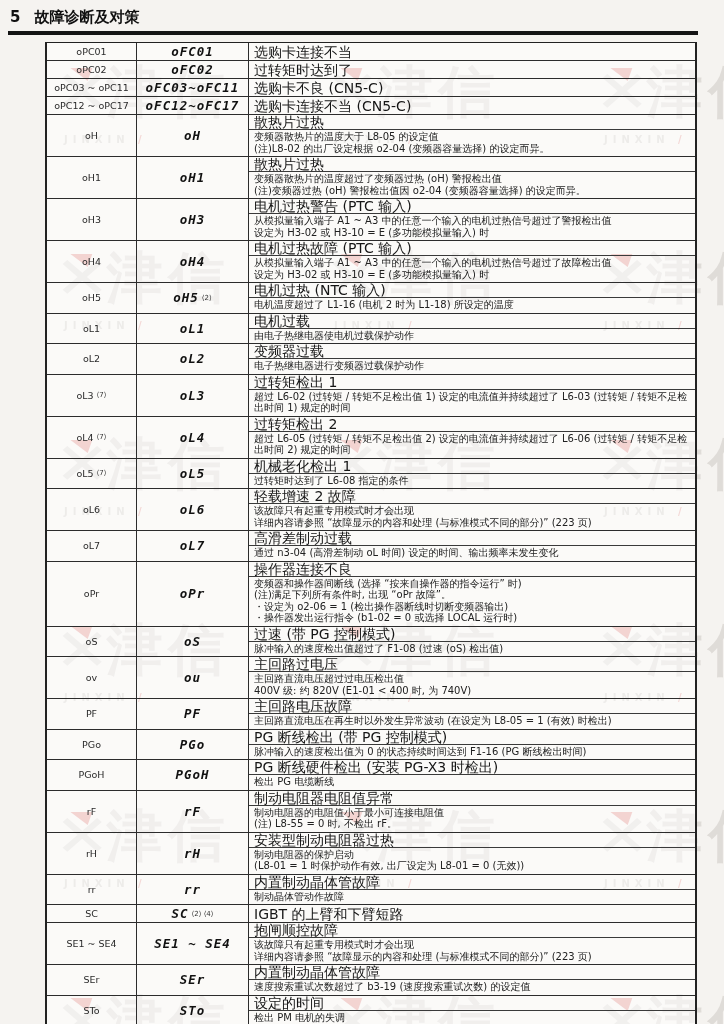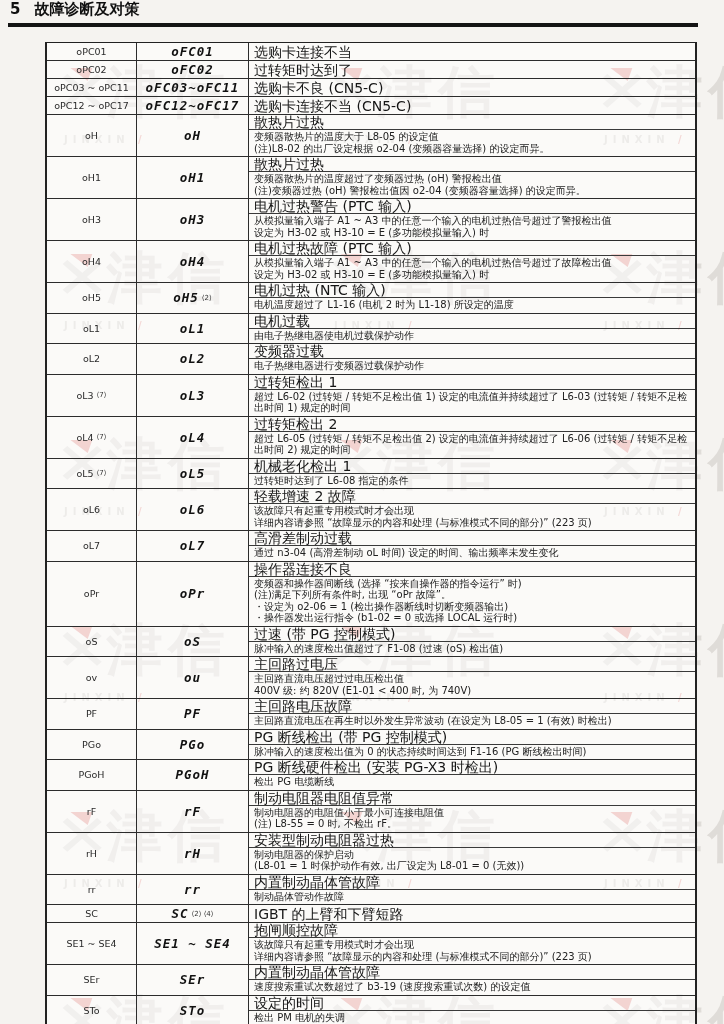--- a/index.html
+++ b/index.html
@@ -18,21 +18,21 @@
   .wm-row{display:flex;align-items:center;}
   .wm-x{position:relative;font-size:58px;font-weight:bold;color:#dedad6;line-height:56px;transform:scaleX(1.15);}
   .wm-wedge{position:absolute;left:14px;top:4px;width:0;height:0;
     border-left:15px solid transparent;border-right:4px solid transparent;
     border-top:13px solid rgba(206,48,40,.50);}
   .wm-cn{font-size:56px;font-weight:bold;color:#dcd8d4;letter-spacing:6px;line-height:56px;}
   .wm-sub{font-weight:bold;font-size:10px;letter-spacing:5px;color:#d3cfca;margin:14px 0 0 6px;}
   .wm-sub .wm-sub-red{color:rgba(206,48,40,.45);}
 
   
-  .hdr{position:relative;z-index:2;padding:0 0 0 10px;font-weight:bold;font-size:15px;color:#101010;}
+  .hdr{position:relative;z-index:2;padding:8px 0 0 10px;font-weight:bold;font-size:15px;color:#101010;}
   .hdr .num{margin-right:14px;}
   .hdr-rule{position:relative;z-index:2;margin:4px 0 0 8px;width:690px;height:4px;background:#141414;}
 
   
   .ftable{
     position:absolute;z-index:1;left:45px;top:42px;width:652px;
     border:2px solid #222;border-top-width:1px;
     box-sizing:border-box;background:rgba(255,255,255,.55);
   }
   .frow{display:grid;grid-template-columns:90px 112px 1fr;border-top:1px solid #2c2c2c;}

